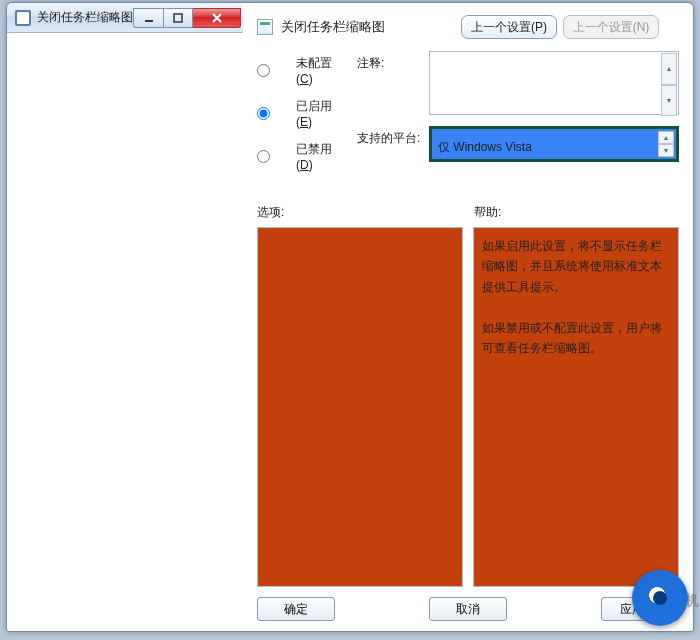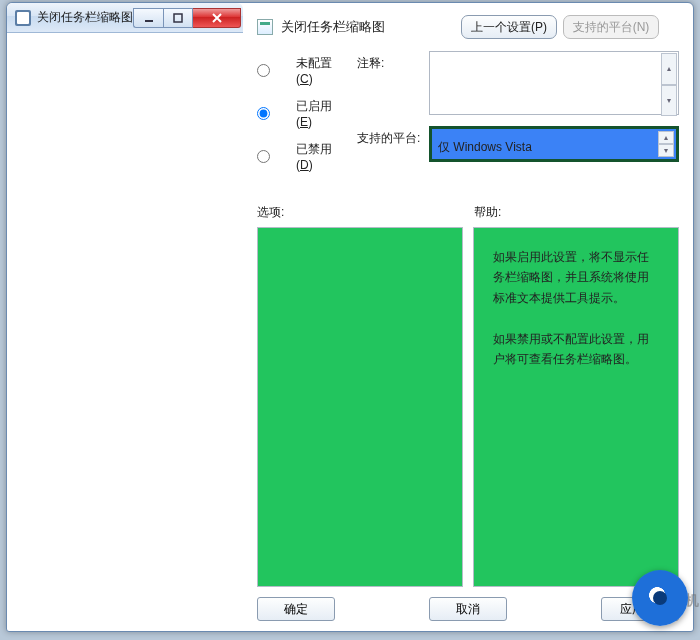--- a/index.html
+++ b/index.html
@@ -109,22 +109,22 @@
 }
 .spin { position:absolute; right:2px; top:2px; bottom:2px; width:16px;
   display:flex; flex-direction:column; }
 .spin div{ flex:1; border:1px solid #bcc4d0; background:#f0f4f8;
   display:flex; align-items:center; justify-content:center; font-size:8px; color:#667;}
 .cols-header { display:flex; margin-top:20px; margin-bottom:6px;}
 .cols-header .lab { width: 50%; }
 .cols-header .lab2 { width:50%; padding-left:6px;}
 .panels { flex:1; display:flex; gap:10px; min-height:0;}
 .panel {
-  flex:1; border:1px solid #b4bcc8; background:#22c55e;
-  padding:19px; overflow:auto; line-height:1.7;
+  flex:1; border:1px solid #b4bcc8; background:#c2410c;
+  padding:8px; overflow:auto; line-height:1.7;
 }
 .footer {
   display:flex; justify-content:space-between; gap:20px;
   padding-top:10px;
 }
 .dlg-btn {
   min-width:78px; height:24px;
   border:1px solid #8a9bb0; border-radius:3px;
   background:linear-gradient(#fdfefe,#e6edf5);
   font-size:12px; cursor:pointer;
@@ -175,21 +175,21 @@
     </div>
   </div>
 
   <div class="content">
 
     <div class="header-row">
       <div class="policy-icon"></div>
       <span class="policy-title">关闭任务栏缩略图</span>
       <div class="nav-buttons">
         <button class="nav-btn">上一个设置(P)</button>
-        <button class="nav-btn" disabled="">支持的平台(N)</button>
+        <button class="nav-btn" disabled="">上一个设置(N)</button>
       </div>
     </div>
 
     <div class="row2">
       <div class="radios">
         <label class="radio-item">
           <input type="radio" name="state" style="">
           <span><span>未配置</span>(<span class="hk">C</span>)</span>
         </label>
         <label class="radio-item">

